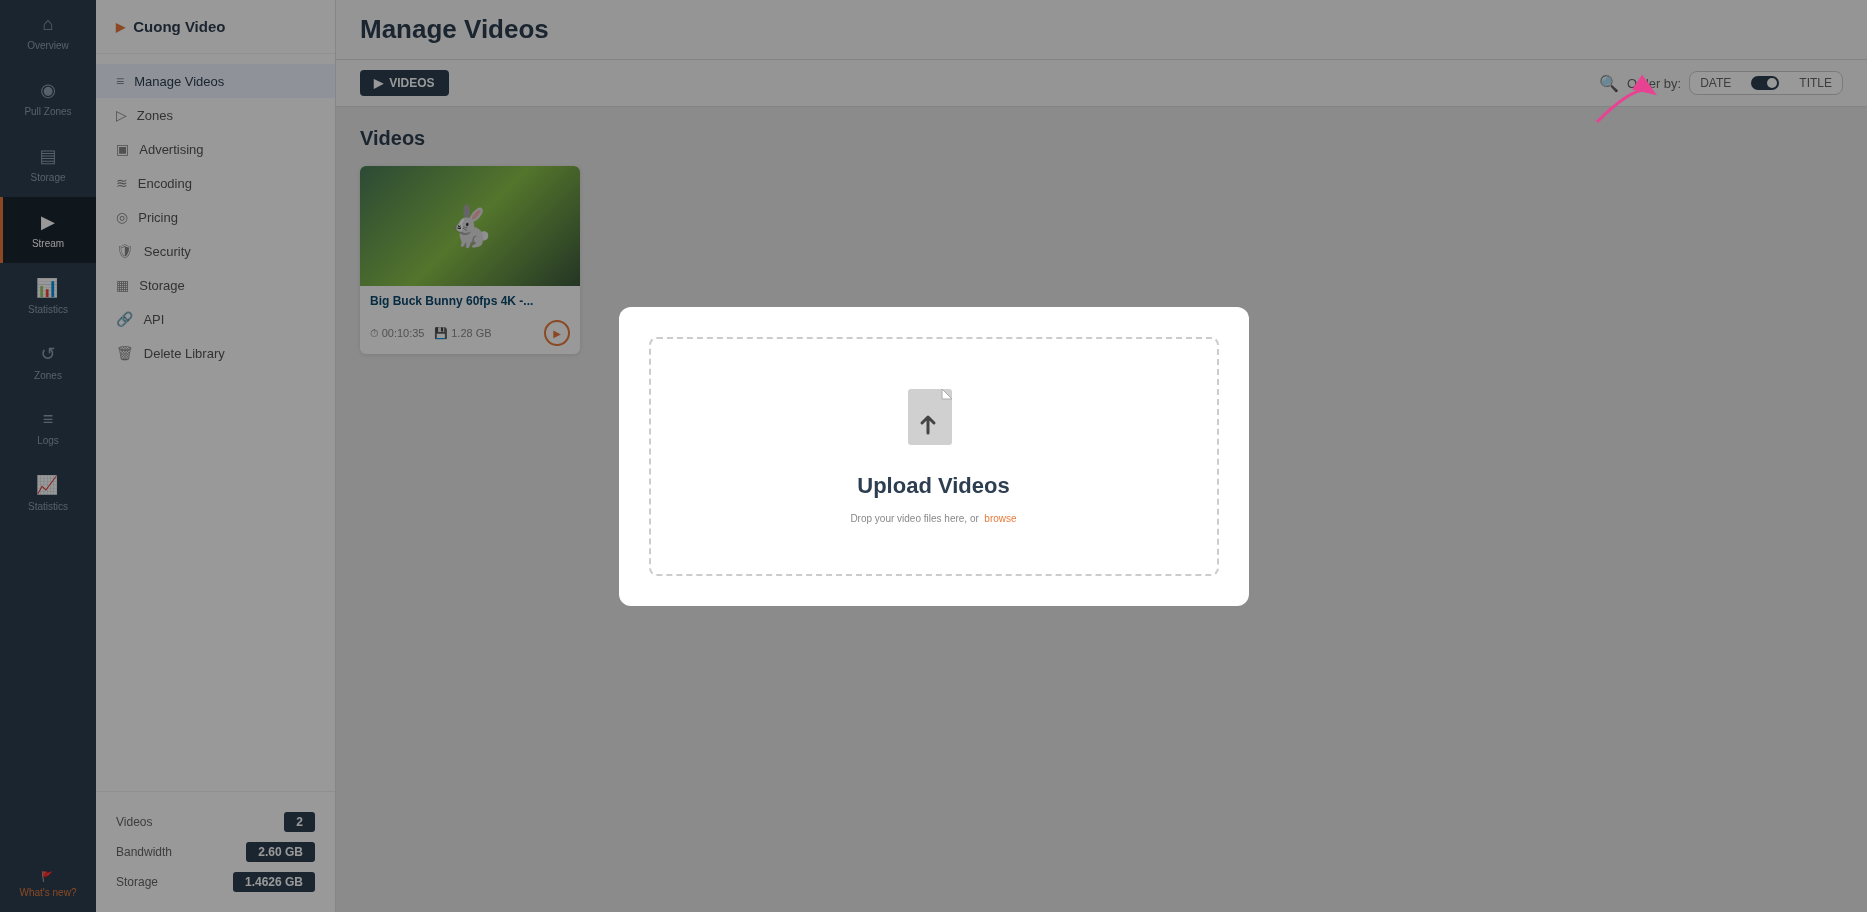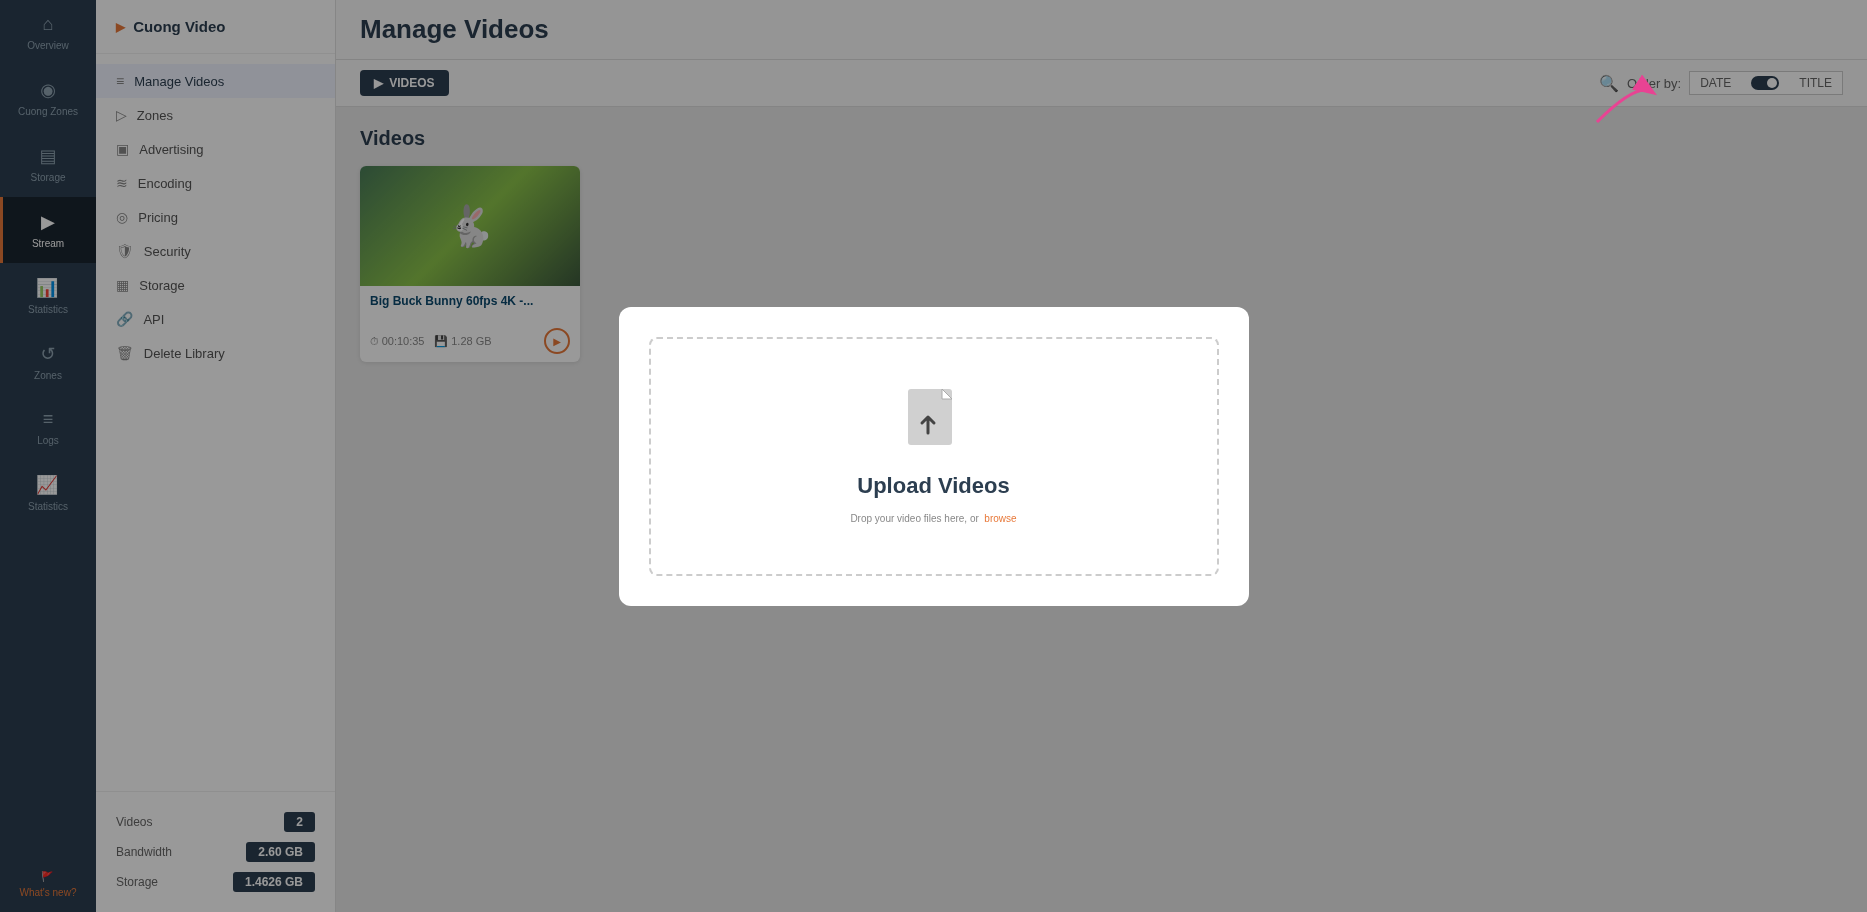--- a/index.html
+++ b/index.html
@@ -171,21 +171,21 @@
       align-items: center;
       gap: 8px;
       font-size: 13px;
       color: #666;
     }
     .order-toggle {
       display: flex;
       align-items: center;
       background: #fff;
       border: 1px solid #ccc;
-      border-radius: 0;
+      border-radius: 8px;
       padding: 4px 10px;
       font-size: 12px;
       gap: 20px;
     }
     .toggle-dot {
       width: 28px; height: 14px;
       background: #2c3e50;
       border-radius: 7px;
       position: relative;
       display: inline-block;
@@ -239,21 +239,21 @@
       font-weight: 600;
       color: #0c4a6e;
       white-space: nowrap;
       overflow: hidden;
       text-overflow: ellipsis;
     }
     .video-meta {
       display: flex;
       align-items: center;
       justify-content: space-between;
-      margin-top: 20px;
+      margin-top: 12px;
     }
     .video-stats {
       display: flex;
       align-items: center;
       gap: 10px;
       font-size: 11px;
       color: #888;
     }
     .play-btn {
       width: 26px; height: 26px;
@@ -330,21 +330,21 @@
 </head>
 <body>
 
 <nav class="left-nav">
   <div class="nav-item">
     <span class="nav-icon">⌂</span>
     <span class="nav-label">Overview</span>
   </div>
   <div class="nav-item">
     <span class="nav-icon">◉</span>
-    <span class="nav-label">Cuong Zones</span>
+    <span class="nav-label">Pull Zones</span>
   </div>
   <div class="nav-item">
     <span class="nav-icon">▤</span>
     <span class="nav-label">Storage</span>
   </div>
   <div class="nav-item active">
     <span class="nav-icon">▶</span>
     <span class="nav-label">Stream</span>
   </div>
   <div class="nav-item">

